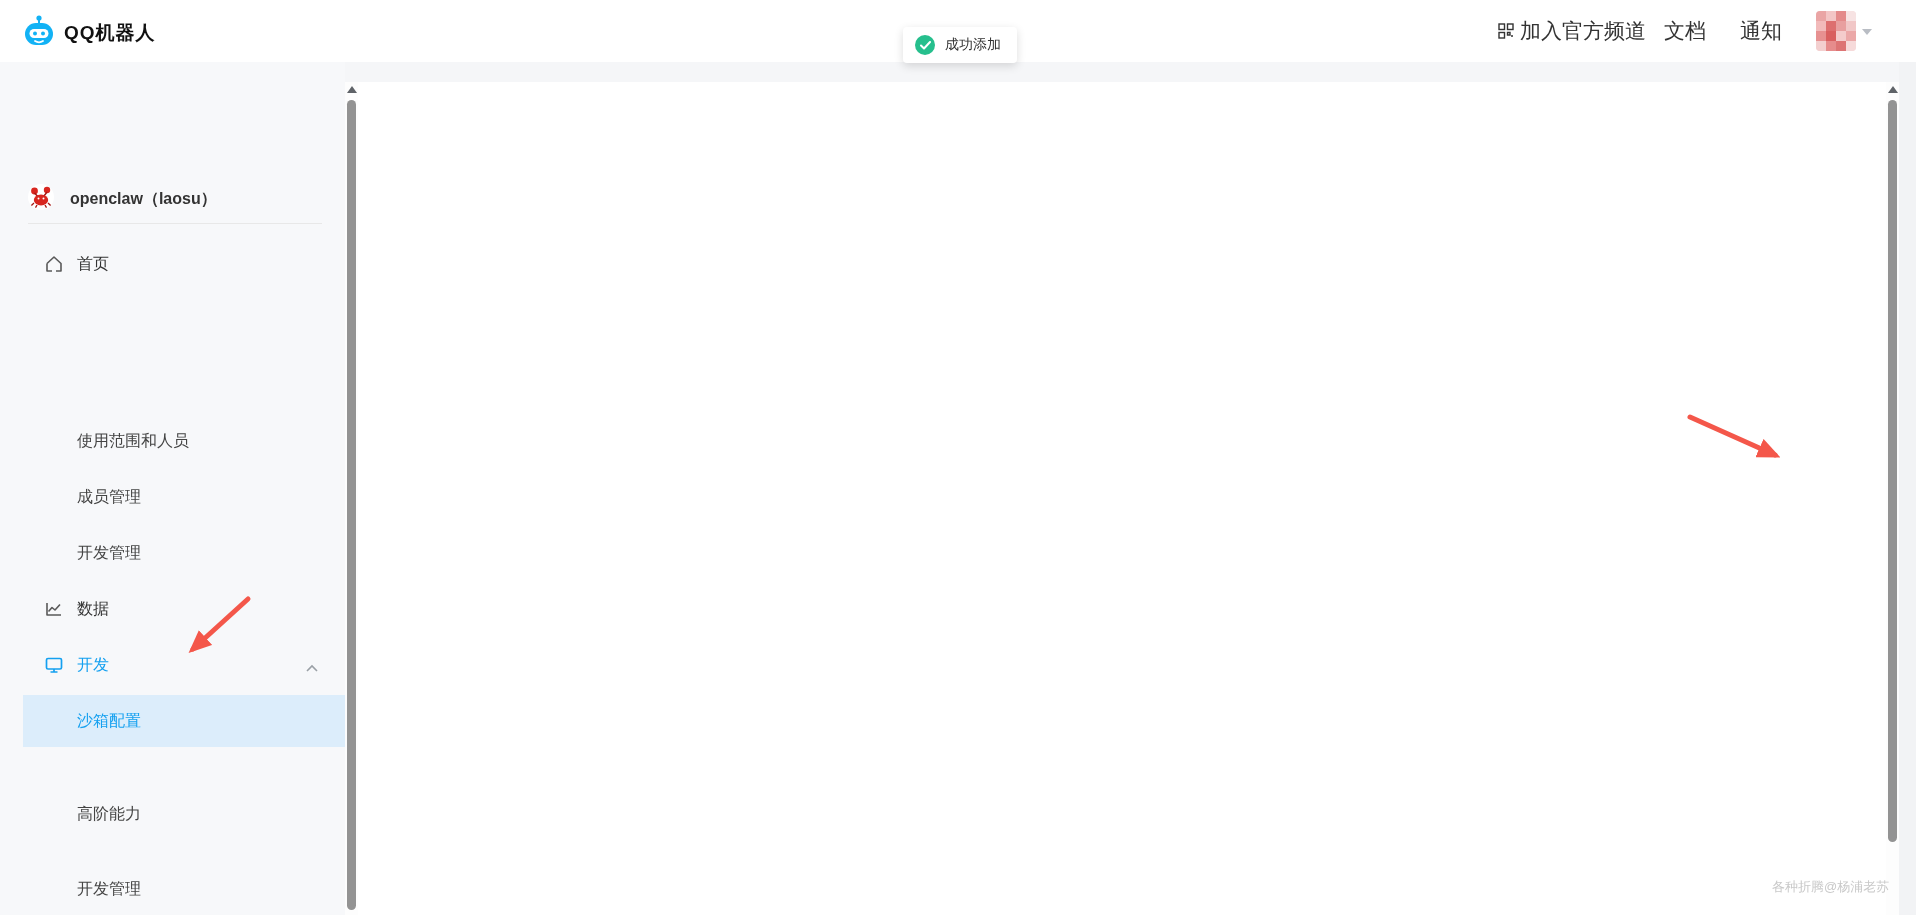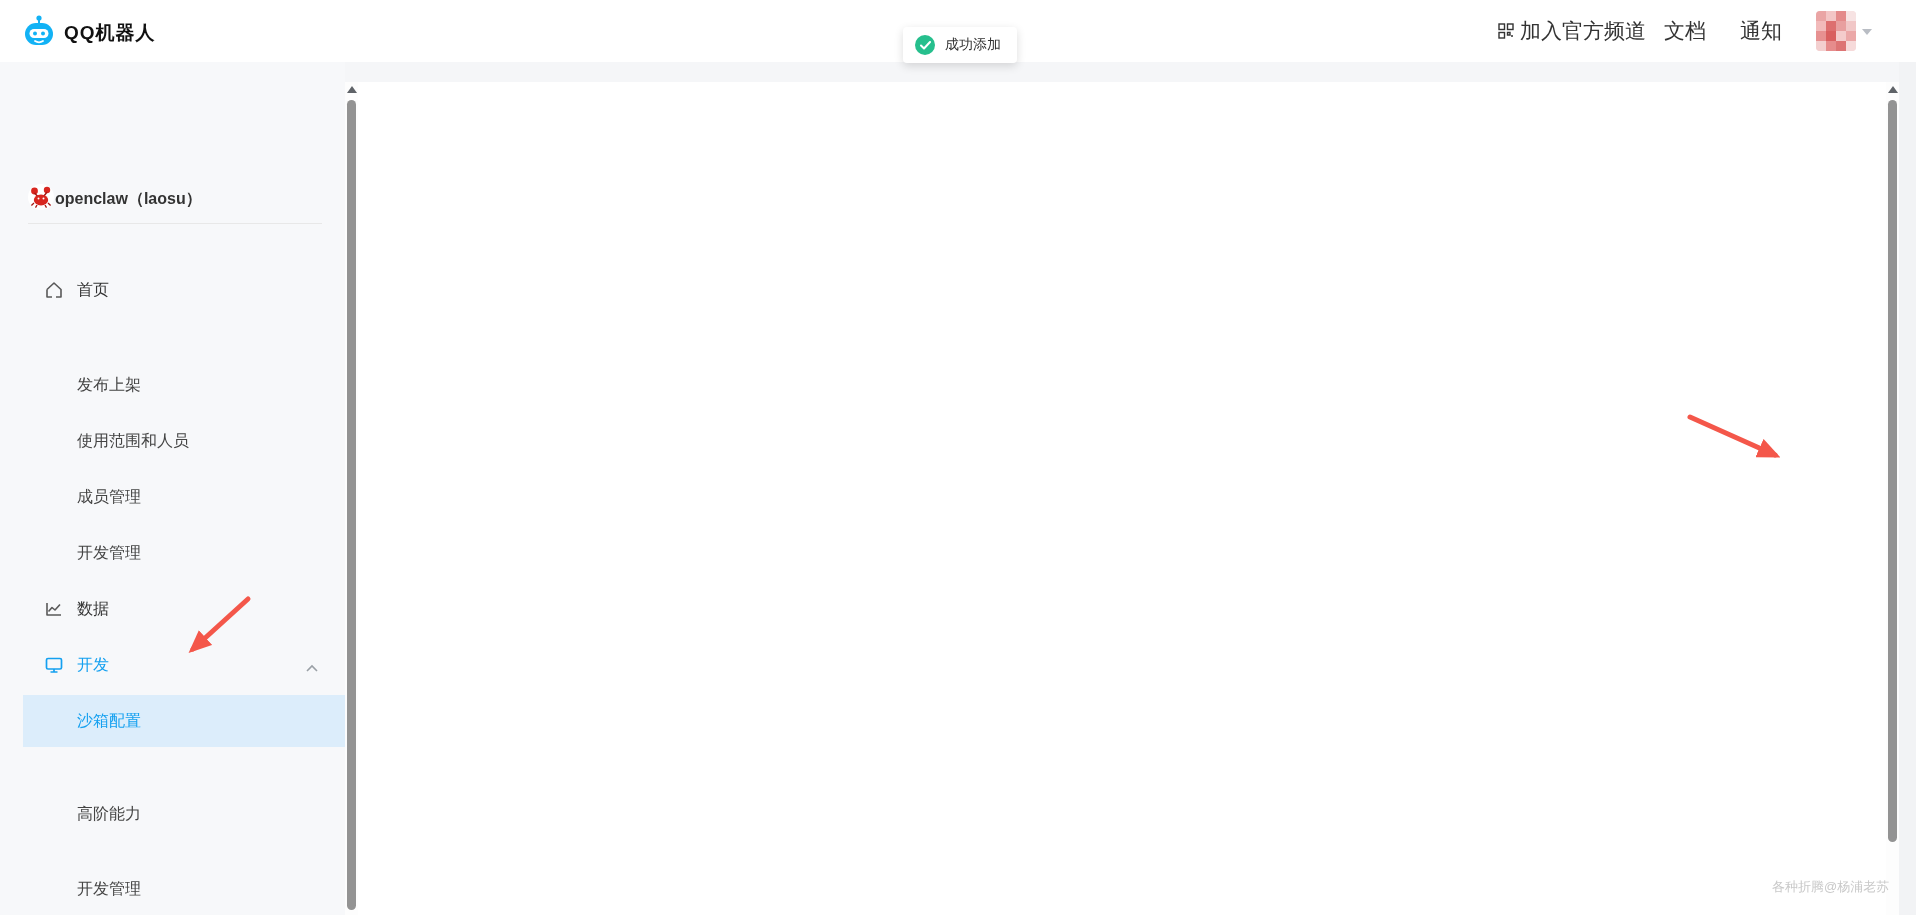--- a/index.html
+++ b/index.html
@@ -18,21 +18,21 @@
     border-left:5px solid transparent; border-right:5px solid transparent; border-top:6px solid #b9bdc4; }
 
   
   .toast { position:absolute; left:903px; top:27px; height:36px; padding:0 16px 0 12px; background:#fff;
     border-radius:4px; box-shadow:0 3px 10px rgba(0,0,0,0.14); display:flex; align-items:center; gap:10px; z-index:60; }
   .toast-text { font-size:14px; color:#333; }
   .check-circle { width:20px; height:20px; border-radius:50%; background:#26bf8d; display:flex; align-items:center; justify-content:center; }
 
   
   .sidebar { position:absolute; left:0; top:62px; width:345px; height:853px; background:#f7f8fa; z-index:5; }
-  .account { position:absolute; left:28px; top:122px; display:flex; align-items:center; gap:1px;justify-content:space-between; }
+  .account { position:absolute; left:28px; top:122px; display:flex; align-items:center; gap:16px;justify-content:space-between; }
   .account-name { font-size:16px; font-weight:600; color:#333; }
   .side-divider { position:absolute; left:28px; top:161px; width:294px; height:0; border-top:1px solid #e8e8e8; }
   .side-item { position:absolute; left:0; width:345px; height:52px; display:flex; align-items:center; cursor:pointer; }
   .side-item .s-icon { position:absolute; left:44px; top:16px; width:20px; height:20px; color:#595959; }
   .side-item .s-label { position:absolute; left:77px; font-size:16px; color:#333; }
   .side-item.sub .s-label { color:#444; }
   .side-item.blue .s-label { color:#14a0f0;font-family:Liberation Mono, monospace; }
   .side-item.blue .s-icon { color:#14a0f0; }
   .side-item.active { background:#dcedfb; left:23px; width:322px; }
   .side-item.active .s-label { left:54px; color:#14a0f0; }
@@ -157,33 +157,30 @@
         <ellipse cx="13" cy="16" rx="7.2" ry="5.4" fill="#d8261f"></ellipse>
         <path d="M6 19 L3.4 21.5 M9 21 L7.5 23.6 M17 21 L18.5 23.6 M20 19 L22.6 21.5" stroke="#a61713" stroke-width="1.3"></path>
         <circle cx="10.5" cy="14.6" r="1" fill="#fff"></circle>
           <circle cx="15.5" cy="14.6" r="1" fill="#fff"></circle>
       </svg>
     </span>
     <span class="account-name">openclaw（laosu）</span>
   </div>
   <div class="side-divider"></div>
 
-  <div class="side-item" style="top:202px">
+  <div class="side-item" style="top:176px">
     <span class="s-icon">
       <svg width="20" height="20" viewBox="0 0 20 20" fill="none" stroke="currentColor" stroke-width="1.6" stroke-linejoin="round">
         <path d="M3 9.5 L10 3 L17 9.5 V17 H12 M3 9.5 V17 H8"></path>
       </svg>
     </span>
     <span class="s-label">首页</span>
   </div>
 
 
-  <div class="side-item sub" style="top:297px">
-    <span class="s-label">发布上架</span>
-  </div>
   <div class="side-item sub" style="top:353px">
     <span class="s-label">使用范围和人员</span>
   </div>
   <div class="side-item sub" style="top:409px">
     <span class="s-label">成员管理</span>
   </div>
   <div class="side-item sub" style="top:465px">
     <span class="s-label">开发管理</span>
   </div>
 

